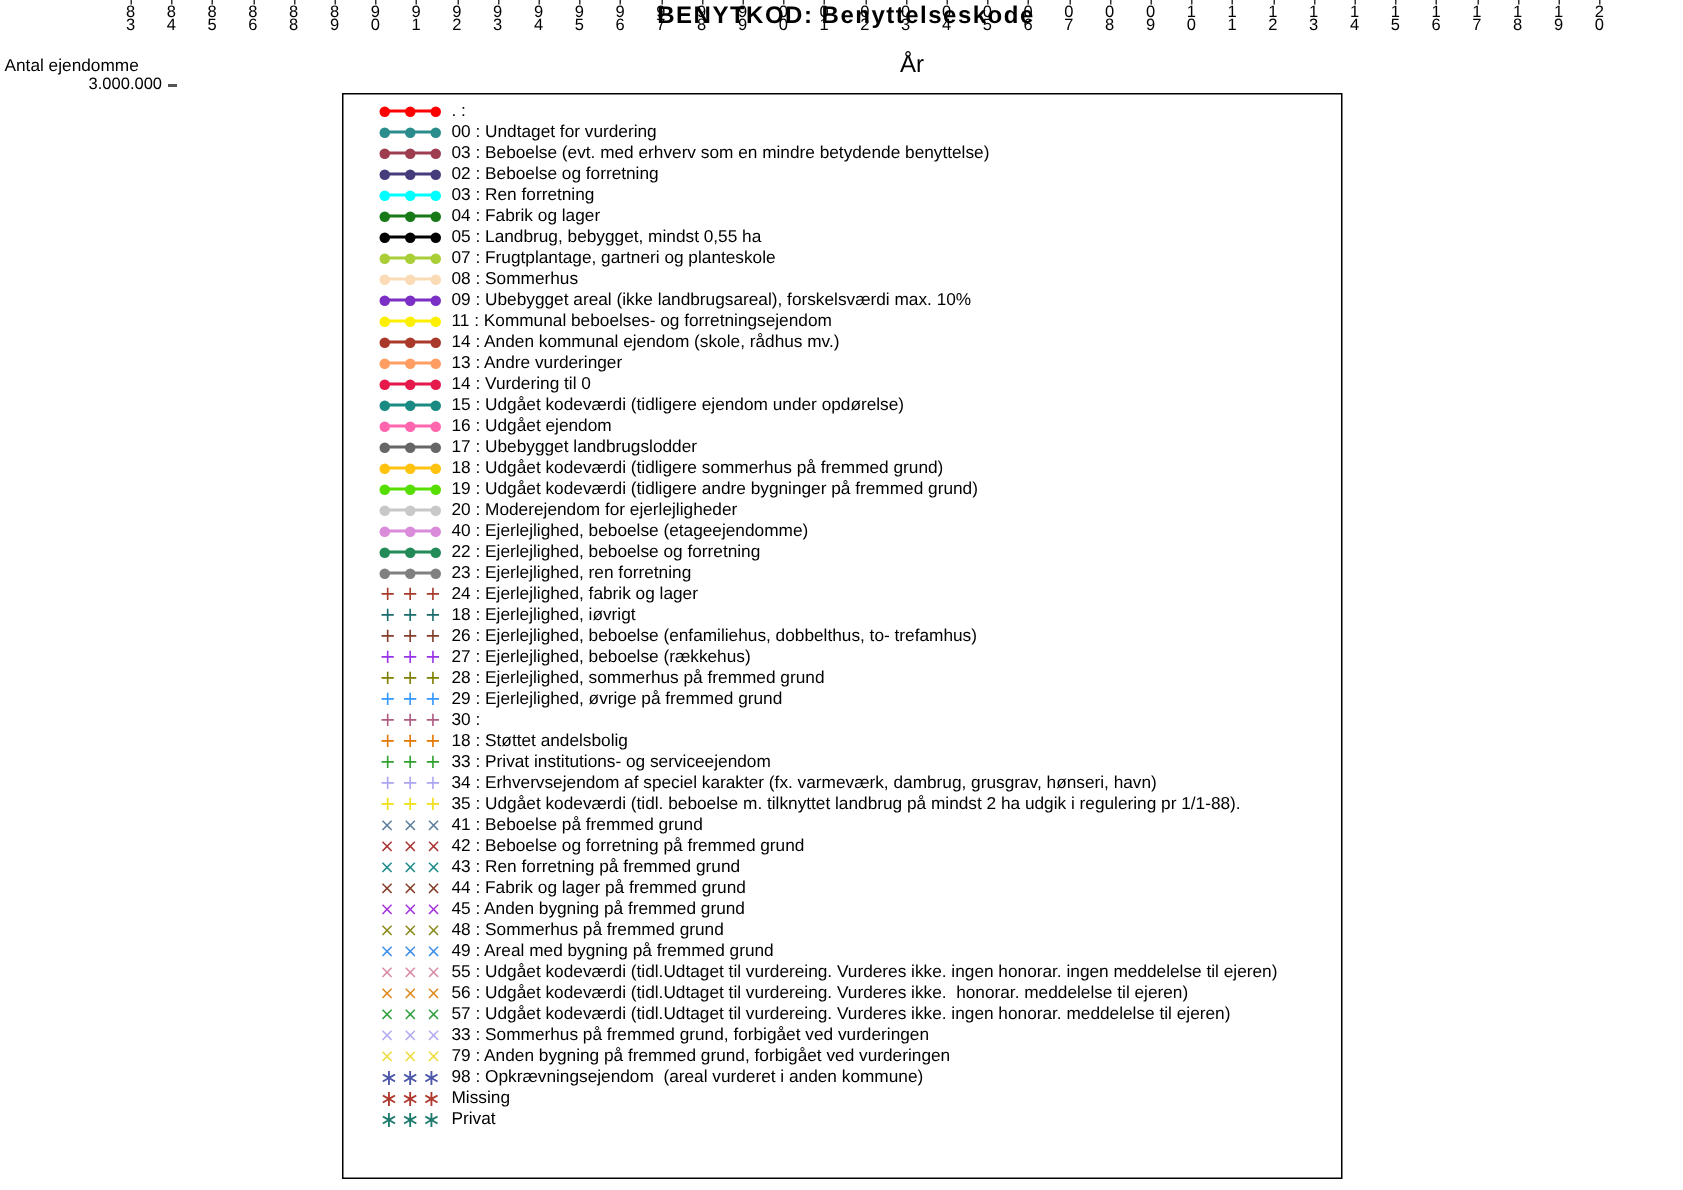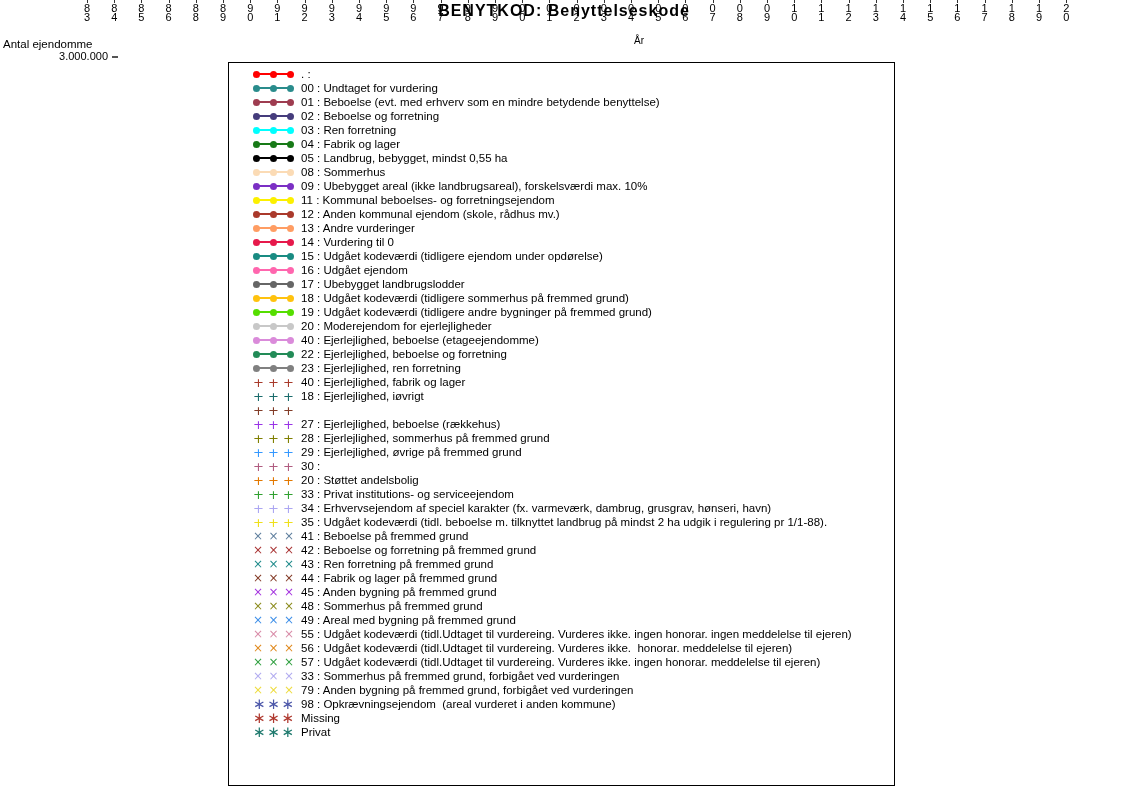--- a/index.html
+++ b/index.html
@@ -14,22 +14,21 @@
   .xlabel{
     position:absolute;top:4px;transform:translateX(-50%);
     font-size:11px;line-height:9px;text-align:center;white-space:pre-line;
   }
   .chart-title{
     position:absolute;top:2px;left:564px;transform:translateX(-50%);
     font-size:16px;font-weight:bold;letter-spacing:1px;white-space:nowrap;
   }
   .xaxis-name{
     position:absolute;top:35px;left:608px;transform:translateX(-50%);
-    font-size:10px;
-    margin-left:31px;
+    font-size:16px;
   }
   
   .yaxis-name{position:absolute;top:38px;left:3px;font-size:11.5px;}
   .ytick-label{
     position:absolute;top:50px;left:0;width:108px;text-align:right;font-size:11px;
   }
   .ytick-dash{position:absolute;top:56px;left:112px;width:6px;height:1.5px;background:#555;}
   
   .legend-box{
     position:absolute;left:228px;top:62px;width:667px;height:724px;
@@ -201,21 +200,21 @@
           <i class="dot" style="left: 34px;"></i>
         </span>
         <span class="txt">00 : Undtaget for vurdering</span>
       </div>
       <div class="lrow">
         <span class="mk mk-circle" style="color: rgb(158, 60, 80);">
           <i class="dot" style="left: 0px;"></i>
           <i class="dot" style="left: 17px;"></i>
           <i class="dot" style="left: 34px;"></i>
         </span>
-        <span class="txt">01 : Beboelse (evt. med erhverv som en mindre betydende benyttelse)</span>
+        <span class="txt">03 : Beboelse (evt. med erhverv som en mindre betydende benyttelse)</span>
       </div>
       <div class="lrow">
         <span class="mk mk-circle" style="color: rgb(69, 60, 124);">
           <i class="dot" style="left: 0px;"></i>
           <i class="dot" style="left: 17px;"></i>
           <i class="dot" style="left: 34px;"></i>
         </span>
         <span class="txt">02 : Beboelse og forretning</span>
       </div>
       <div class="lrow">
@@ -236,20 +235,28 @@
       </div>
       <div class="lrow">
         <span class="mk mk-circle" style="color: rgb(0, 0, 0);">
           <i class="dot" style="left: 0px;"></i>
           <i class="dot" style="left: 17px;"></i>
           <i class="dot" style="left: 34px;"></i>
         </span>
         <span class="txt">05 : Landbrug, bebygget, mindst 0,55 ha</span>
       </div>
       <div class="lrow">
+        <span class="mk mk-circle" style="color: rgb(169, 206, 56);">
+          <i class="dot" style="left: 0px;"></i>
+          <i class="dot" style="left: 17px;"></i>
+          <i class="dot" style="left: 34px;"></i>
+        </span>
+        <span class="txt">07 : Frugtplantage, gartneri og planteskole</span>
+      </div>
+      <div class="lrow">
         <span class="mk mk-circle" style="color: rgb(251, 219, 181);">
           <i class="dot" style="left: 0px;"></i>
           <i class="dot" style="left: 17px;"></i>
           <i class="dot" style="left: 34px;"></i>
         </span>
         <span class="txt">08 : Sommerhus</span>
       </div>
       <div class="lrow">
         <span class="mk mk-circle" style="color: rgb(123, 47, 196);">
           <i class="dot" style="left: 0px;"></i>
@@ -265,21 +272,21 @@
           <i class="dot" style="left: 34px;"></i>
         </span>
         <span class="txt">11 : Kommunal beboelses- og forretningsejendom</span>
       </div>
       <div class="lrow">
         <span class="mk mk-circle" style="color: rgb(170, 57, 43);">
           <i class="dot" style="left: 0px;"></i>
           <i class="dot" style="left: 17px;"></i>
           <i class="dot" style="left: 34px;"></i>
         </span>
-        <span class="txt">12 : Anden kommunal ejendom (skole, rådhus mv.)</span>
+        <span class="txt">14 : Anden kommunal ejendom (skole, rådhus mv.)</span>
       </div>
       <div class="lrow">
         <span class="mk mk-circle" style="color: rgb(255, 157, 99);">
           <i class="dot" style="left: 0px;"></i>
           <i class="dot" style="left: 17px;"></i>
           <i class="dot" style="left: 34px;"></i>
         </span>
         <span class="txt">13 : Andre vurderinger</span>
       </div>
       <div class="lrow">
@@ -361,36 +368,37 @@
           <i class="dot" style="left: 34px;"></i>
         </span>
         <span class="txt">23 : Ejerlejlighed, ren forretning</span>
       </div>
       <div class="lrow">
         <span class="mk mk-glyph mk-plus" style="color: rgb(168, 58, 43);">
           <i>+</i>
           <i>+</i>
           <i>+</i>
         </span>
-        <span class="txt">40 : Ejerlejlighed, fabrik og lager</span>
+        <span class="txt">24 : Ejerlejlighed, fabrik og lager</span>
       </div>
       <div class="lrow">
         <span class="mk mk-glyph mk-plus" style="color: rgb(26, 108, 108);">
           <i>+</i>
           <i>+</i>
           <i>+</i>
         </span>
         <span class="txt">18 : Ejerlejlighed, iøvrigt</span>
       </div>
       <div class="lrow">
         <span class="mk mk-glyph mk-plus" style="color: rgb(130, 60, 40);">
           <i>+</i>
           <i>+</i>
           <i>+</i>
         </span>
+        <span class="txt">26 : Ejerlejlighed, beboelse (enfamiliehus, dobbelthus, to- trefamhus)</span>
       </div>
       <div class="lrow">
         <span class="mk mk-glyph mk-plus" style="color: rgb(153, 52, 230);">
           <i>+</i>
           <i>+</i>
           <i>+</i>
         </span>
         <span class="txt">27 : Ejerlejlighed, beboelse (rækkehus)</span>
       </div>
       <div class="lrow">
@@ -416,21 +424,21 @@
           <i>+</i>
         </span>
         <span class="txt">30 :</span>
       </div>
       <div class="lrow">
         <span class="mk mk-glyph mk-plus" style="color: rgb(226, 120, 0);">
           <i>+</i>
           <i>+</i>
           <i>+</i>
         </span>
-        <span class="txt">20 : Støttet andelsbolig</span>
+        <span class="txt">18 : Støttet andelsbolig</span>
       </div>
       <div class="lrow">
         <span class="mk mk-glyph mk-plus" style="color: rgb(48, 160, 48);">
           <i>+</i>
           <i>+</i>
           <i>+</i>
         </span>
         <span class="txt">33 : Privat institutions- og serviceejendom</span>
       </div>
       <div class="lrow">

